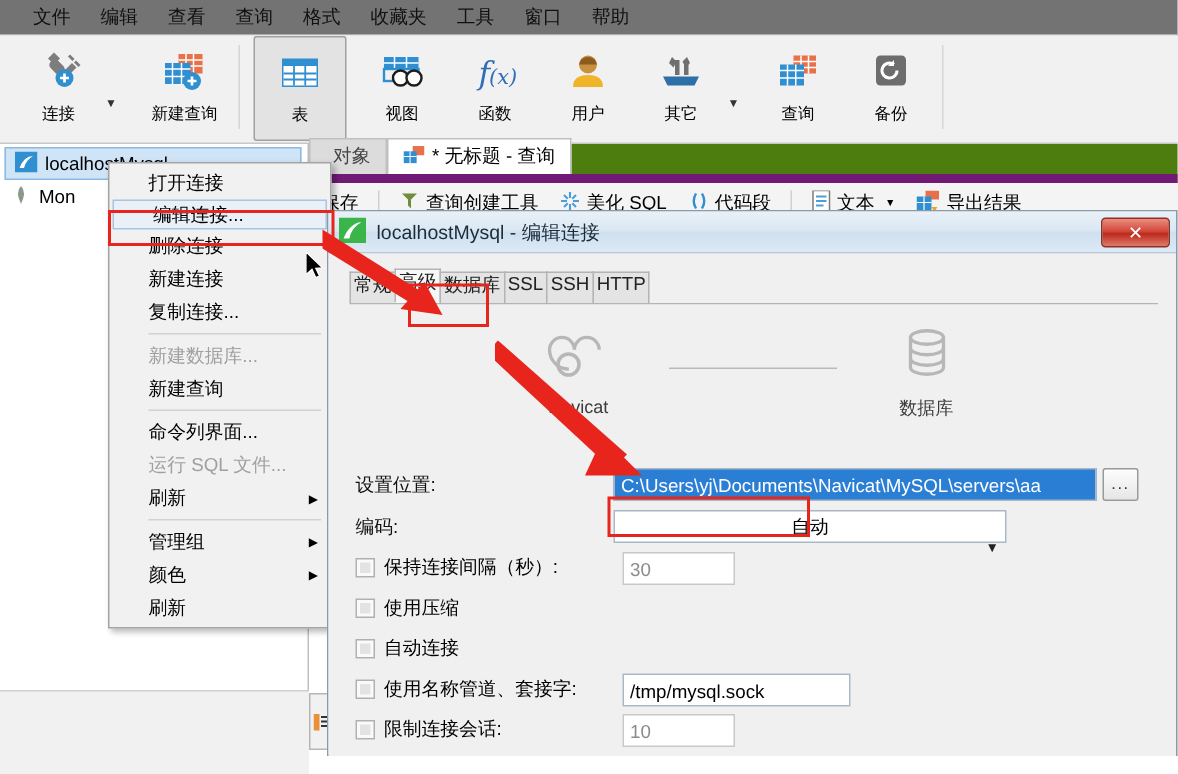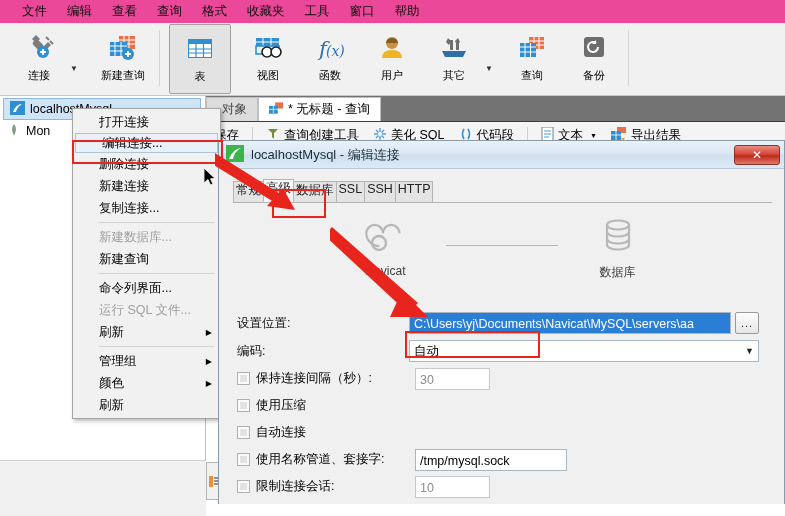--- a/index.html
+++ b/index.html
@@ -9,21 +9,21 @@
     font-family:"Liberation Sans","DejaVu Sans",sans-serif;
     font-size:12px;
     color:#000;
     background:#f1f1f1;
     overflow:hidden;
     position:relative;
   }
   
   #menubar {
     position:absolute; left:0; top:0; width:785px; height:24px;
-    background:#ec4899;
+    background:#737373;
     display:flex; align-items:center;
     padding-left:12px;
     border-bottom:1px solid #e6e6e6;
   }
   #menubar .mi { padding:3px 10px; font-size:12.5px; color:#101010; cursor:default; white-space:nowrap; }
 
   
   #ribbon {
     position:absolute; left:0; top:24px; width:785px; height:72px;
     background:#f1f1f1;
@@ -46,21 +46,21 @@
   #sidebar {
     position:absolute; left:0; top:96px; width:206px; height:420px;
     background:#fff; border-right:1px solid #bfbfbf;
   }
   .tree-row { height:22px; display:flex; align-items:center; padding-left:6px; gap:5px; font-size:12.5px; white-space:nowrap;}
   .tree-row.sel { background:#cfe4f7; border:1px solid #8bb9e0; }
   #sb-bottom { position:absolute; left:0; bottom:0; width:206px; height:56px; background:#f1f1f1; border-top:1px solid #cfcfcf;}
 
   
   #rightpane { position:absolute; left:206px; top:96px; width:579px; height:420px; background:#f4f4f4; }
-  #tabstrip { position:absolute; left:0; top:0; width:579px; height:26px; background:#737373; border-bottom:1px solid #701a75; display:flex; align-items:flex-end;}
+  #tabstrip { position:absolute; left:0; top:0; width:579px; height:26px; background:#4d7c0f; border-bottom:6px solid #701a75; display:flex; align-items:flex-end;}
   .ptab { height:24px; padding:0 10px; display:flex; align-items:center; gap:5px; font-size:12.5px;
           background:#dcdcdc; border:1px solid #c0c0c0; border-bottom:none; color:#444;}
   .ptab.active { background:#fff; color:#000; }
   #qtoolbar { position:absolute; left:0; top:26px; width:579px; height:28px; background:#f4f4f4;
               border-bottom:1px solid #d2d2d2; display:flex; align-items:center; gap:6px; padding-left:4px;}
   .qt { display:flex; align-items:center; gap:4px; font-size:12.5px; padding:2px 4px; white-space:nowrap; cursor:default;}
   .qsep { width:1px; height:18px; background:#d0d0d0; margin:0 3px;}
   #editorarea { position:absolute; left:0; top:54px; width:579px; height:366px; background:#fff; }
 
   
@@ -510,21 +510,21 @@
       </div>
 
       <div class="frow" style="margin-top:14px;">
         <div class="flabel">设置位置:</div>
         <div class="ftext sel" style="width:322px;">C:\Users\yj\Documents\Navicat\MySQL\servers\aa</div>
         <div class="browsebtn">...</div>
       </div>
 
       <div class="frow">
         <div class="flabel">编码:</div>
-        <div class="fcombo" style="width:350px;">
+        <div class="fcombo" style="width:262px;flex-direction:column;">
           <span>自动</span>
           <span class="carrow">▼</span>
         </div>
       </div>
 
       <div class="cbrow" style="margin-top:0;">
         <span class="cbox"></span>
         <span class="cblabel" style="width:159px;">保持连接间隔（秒）:</span>
         <div class="ftext fdisabled" style="width:75px;">30</div>
       </div>

